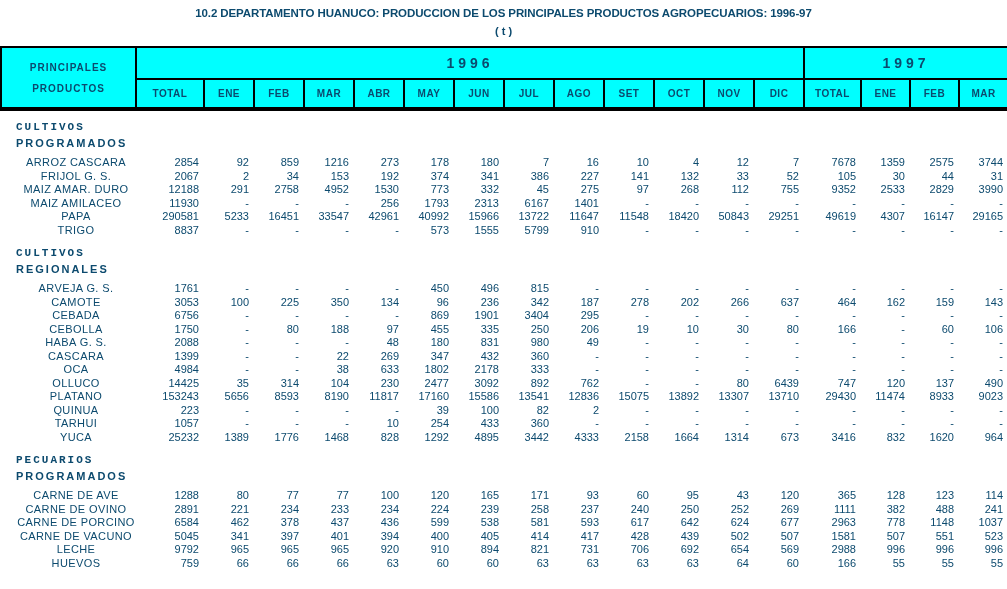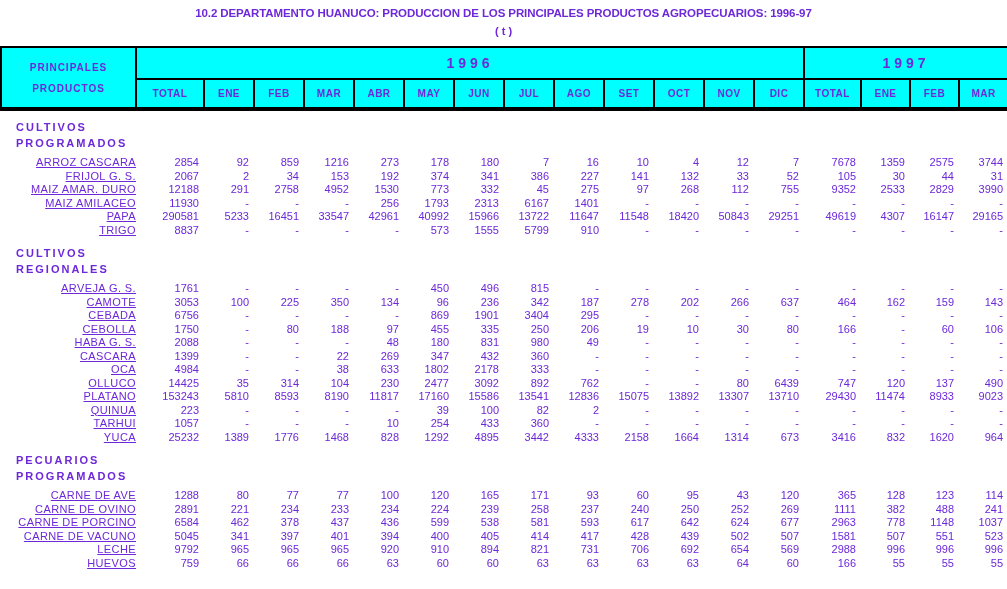--- a/index.html
+++ b/index.html
@@ -1,18 +1,18 @@
 <!DOCTYPE html>
 <html><head>
 <meta charset="utf-8">
 <style>
   html,body{margin:0;padding:0;background:#ffffff;}
   .wrap{
     width:1007px;height:589px;background:#ffffff;position:relative;
-    font-family:"Liberation Sans",sans-serif;color:#6d28d9;overflow:hidden;
+    font-family:"Liberation Sans",sans-serif;color:#0c4a6e;overflow:hidden;
   }
   .title{
     padding-top:7px;text-align:center;font-weight:bold;font-size:11.5px;
     letter-spacing:-0.1px;
   }
   .subtitle{margin-top:6px;text-align:center;font-weight:bold;font-size:11px;}
   table.main{
     border-collapse:collapse;table-layout:fixed;width:1007px;margin-top:9px;
   }
   thead td{
@@ -21,26 +21,26 @@
   }
   thead tr.r2 td{border-bottom:4px solid #000;height:27px;letter-spacing:0.5px;text-align:center;}
   td.c-prod{height:59px;border-bottom:4px solid #000 !important;}
   td.c-prod div{letter-spacing:1px;font-size:10px;}
   td.c-prod .l1{margin-bottom:10px;text-align:center;}
   td.c-year{height:30px;letter-spacing:4px;font-size:14px;}
   tbody td{
     border:none;font-size:11px;padding:0 5px 0 0;text-align:right;
     height:13.5px;line-height:13.5px;white-space:nowrap;overflow:hidden;
   }
-  tbody td.name{text-align:right;padding:0 0 0 15px;letter-spacing:0.4px;text-decoration:underline;}
+  tbody td.name{text-align:center;padding:0 0 0 15px;letter-spacing:0.4px;}
   tbody tr.sec td{
     text-align:left;padding:0 0 0 15px;font-weight:bold;letter-spacing:2px;
     height:16px;line-height:16px;font-size:11px;
   }
-  tbody tr.sec.first td{padding-top:8px;}
+  tbody tr.sec.first td{padding-top:8px;font-family:Liberation Mono, monospace;}
   tbody tr.gap td{height:5px;line-height:5px;font-size:1px;}
   .footer{
     margin-top:21px;border-top:3px solid #000;padding:3px 0 0 5px;
     font-style:italic;font-size:10px;letter-spacing:0.2px;
   }
 </style>
 </head>
 <body>
 
 <div class="wrap">
@@ -392,21 +392,21 @@
           <td>80</td>
           <td>6439</td>
           <td>747</td>
           <td>120</td>
           <td>137</td>
           <td>490</td>
         </tr>
         <tr>
           <td class="name">PLATANO</td>
           <td>153243</td>
-          <td>5810</td>
+          <td>5656</td>
           <td>8593</td>
           <td>8190</td>
           <td>11817</td>
           <td>17160</td>
           <td>15586</td>
           <td>13541</td>
           <td>12836</td>
           <td>15075</td>
           <td>13892</td>
           <td>13307</td>

